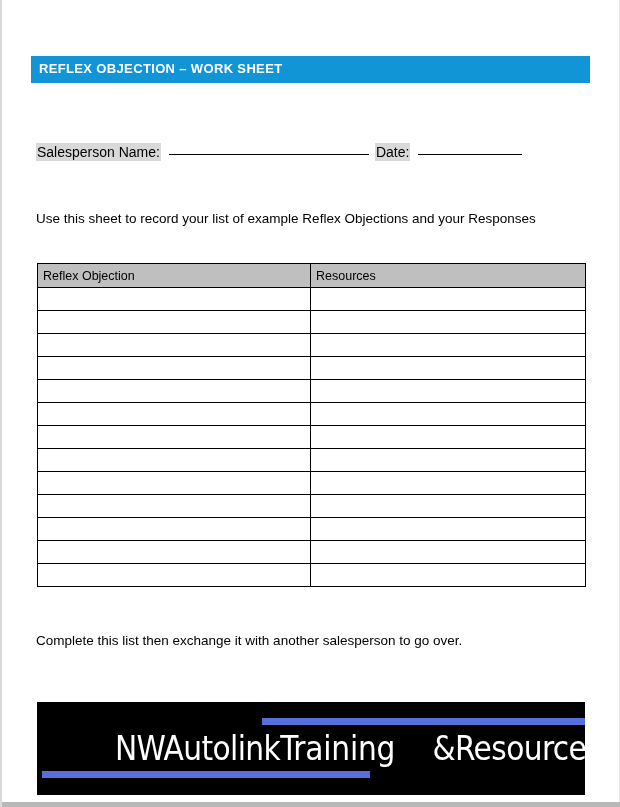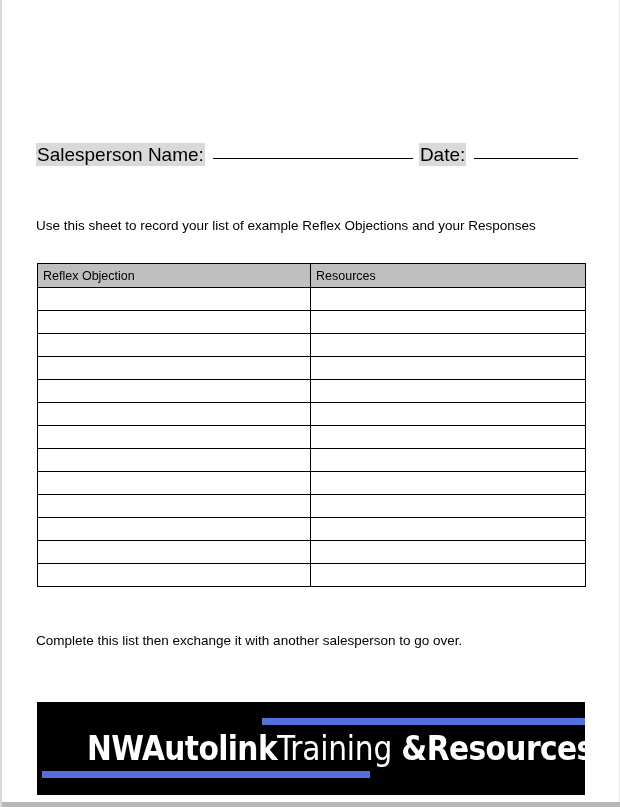--- a/index.html
+++ b/index.html
@@ -69,42 +69,42 @@
     white-space: nowrap;
   }
 
   
   #form-row {
     position: absolute;
     left: 34px;
     top: 144px;
     width: 540px;
     height: 22px;
-    font-size: 19px;
+    font-size: 14px;
     color: #000000;
     white-space: nowrap;
   }
   .hl-label {
     background: #d9d9d9;
     color: #000000;
     padding: 1px 1px 1px 1px;
   }
   .blank-line {
     display: inline-block;
     border-bottom: 1.6px solid #000000;
     vertical-align: 2px;
   }
   #name-blank { width: 200px; margin: 0 6px 0 8px; }
   #date-blank { width: 104px; margin-left: 8px; }
 
   
   #instruction-text {
     position: absolute;
     left: 34px;
-    top: 203px;
+    top: 196px;
     width: 556px;
     font-size: 13.5px;
     color: #000000;
     line-height: 1.35;
   }
 
   
   #worksheet-table {
     position: absolute;
     left: 35px;
@@ -174,35 +174,39 @@
     position: absolute;
     left: 50px;
     top: 26px;
     white-space: nowrap;
     color: #ffffff;
     font-size: 33px;
     line-height: 42px;
     font-family: "Liberation Sans Narrow", "DejaVu Sans Condensed", "Liberation Sans", sans-serif;
   }
   .logo-bold {
-    font-weight: bold;
+    font-weight: normal;
     letter-spacing: -0.6px;
+    margin-left: 28px;
   }
   .logo-light {
     font-weight: 300;
     letter-spacing: -0.2px;
     text-align: right;
   }
 </style>
 </head>
 <body>
 
 <div id="page">
 
 
+  <div id="section-banner">
+    <span id="section-banner-label">REFLEX OBJECTION – WORK SHEET</span>
+  </div>
 
   <div id="form-row">
     <span class="hl-label">Salesperson Name:</span><span class="blank-line" id="name-blank"></span><span class="hl-label">Date:</span><span class="blank-line" id="date-blank"></span>
   </div>
 
   <p id="instruction-text">Use this sheet to record your list of example Reflex Objections and your Responses</p>
 
   <table id="worksheet-table">
     <thead>
       <tr>

